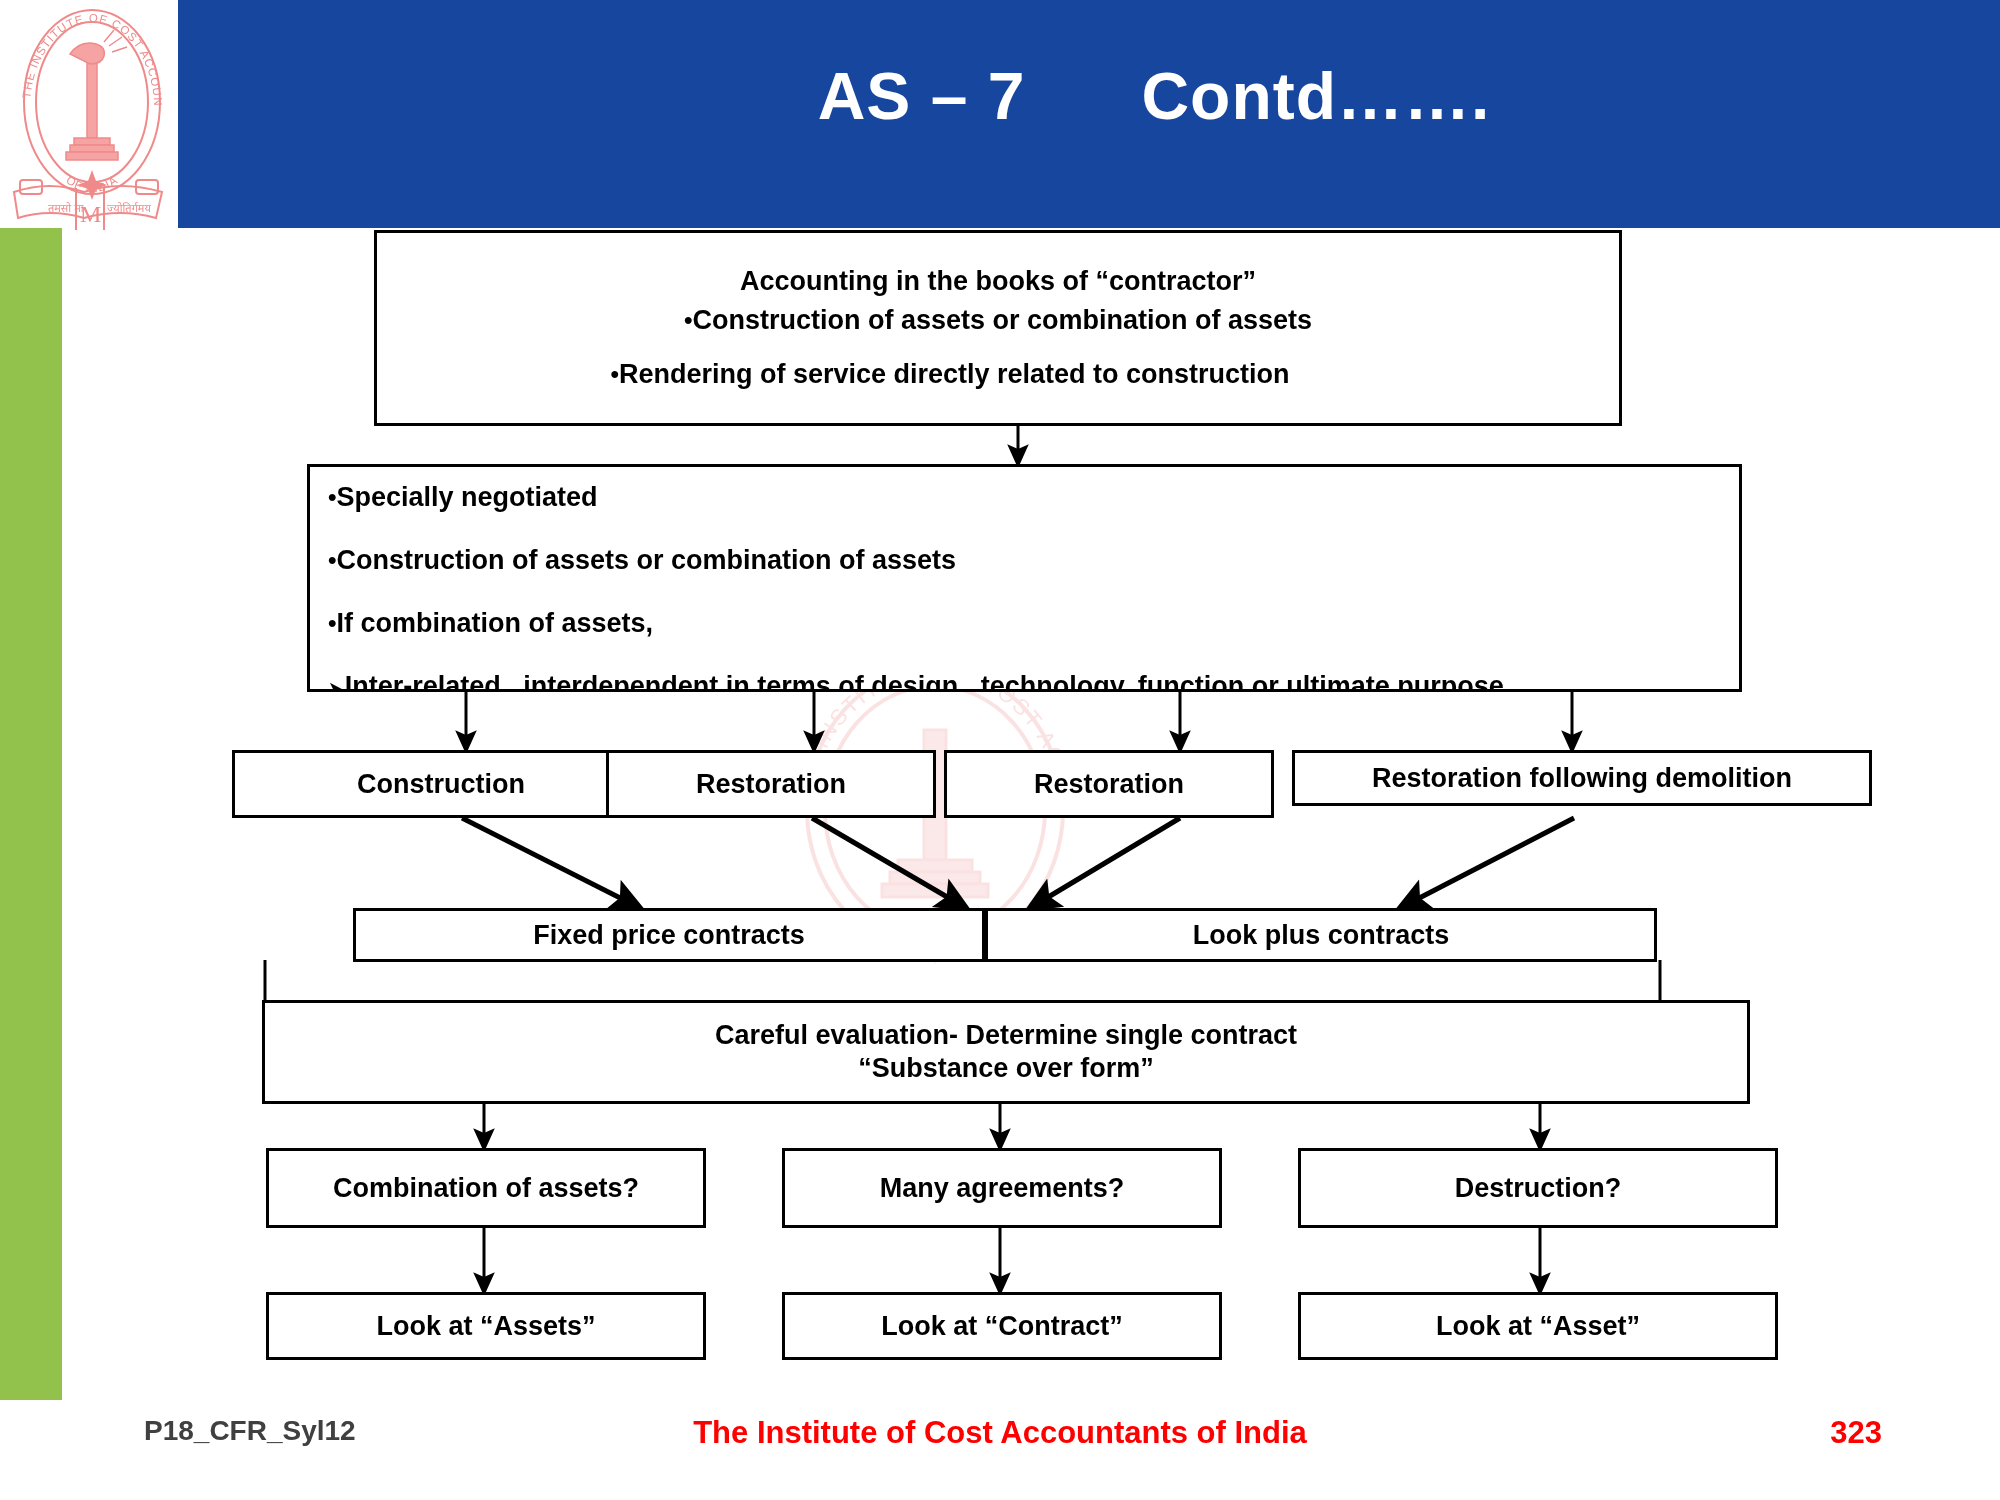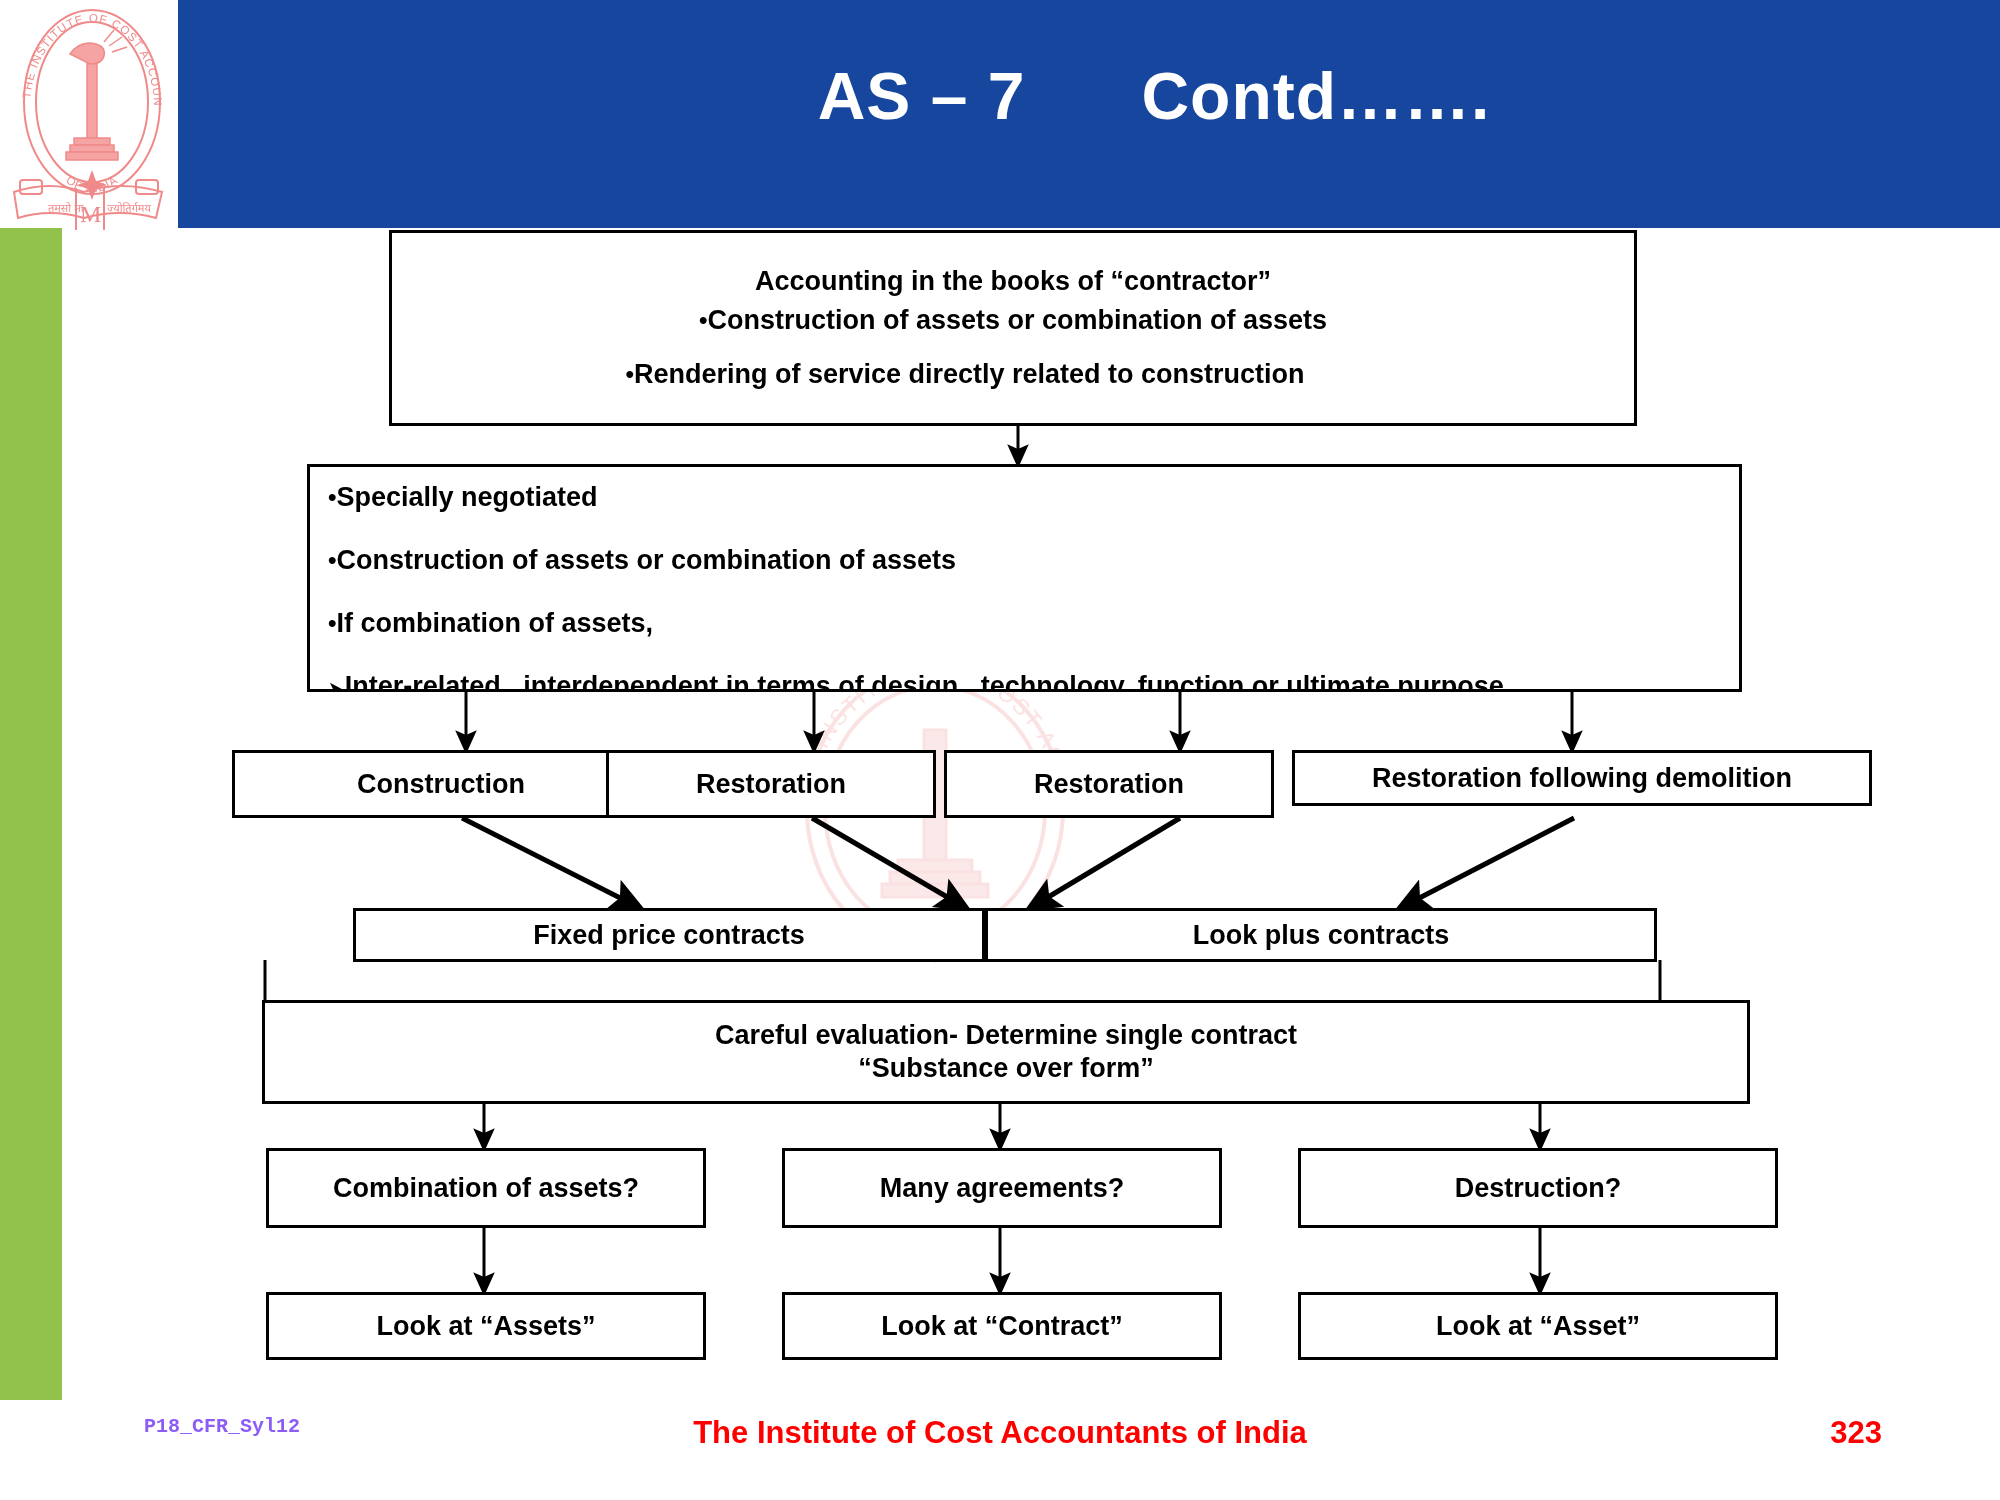--- a/index.html
+++ b/index.html
@@ -116,24 +116,24 @@
     opacity: 0.30;
     z-index: 1;
     pointer-events: none;
   }
 
   
   .footer-left {
     position: absolute;
     left: 144px;
     top: 1415px;
-    color: #8b5cf6;
-    font-weight: bold;
-    font-size: 20px;
-    font-family: Liberation Mono, monospace;
+    color: #404040;
+    font-weight: bold;
+    font-size: 28px;
+    font-family: Liberation Sans, sans-serif;
   }
   .footer-center {
     position: absolute;
     left: 0;
     top: 1415px;
     width: 2000px;
     text-align: center;
     color: #fe0000;
     font-weight: bold;
     font-size: 31px;
@@ -252,21 +252,21 @@
 
     <line x1="484" y1="1104" x2="484" y2="1148" stroke="#000" stroke-width="3" marker-end="url(#ah)"></line>
     <line x1="1000" y1="1104" x2="1000" y2="1148" stroke="#000" stroke-width="3" marker-end="url(#ah)"></line>
     <line x1="1540" y1="1104" x2="1540" y2="1148" stroke="#000" stroke-width="3" marker-end="url(#ah)"></line>
 
     <line x1="484" y1="1228" x2="484" y2="1292" stroke="#000" stroke-width="3" marker-end="url(#ah)"></line>
     <line x1="1000" y1="1228" x2="1000" y2="1292" stroke="#000" stroke-width="3" marker-end="url(#ah)"></line>
     <line x1="1540" y1="1228" x2="1540" y2="1292" stroke="#000" stroke-width="3" marker-end="url(#ah)"></line>
   </svg>
 
-  <div class="node" style="left:389px; top:230px; width:1248px; height:196px;">
+  <div class="node" style="left:374px; top:230px; width:1248px; height:196px;">
     <div class="inner">
       <div class="bullet-line" style="padding-bottom:6px;">Accounting in the books of “contractor”</div>
       <div class="bullet-line b-dot">Construction of assets or combination of assets</div>
       <div style="height:22px"></div>
       <div class="bullet-line b-dot" style="margin-left:-96px;">Rendering of service directly related to construction</div>
     </div>
   </div>
 
   <div class="node align-left clip-host" style="left:307px; top:464px; width:1435px; height:228px; padding:14px 8px 0 18px; align-items:flex-start;">
     <div class="inner" style="padding:0;">

